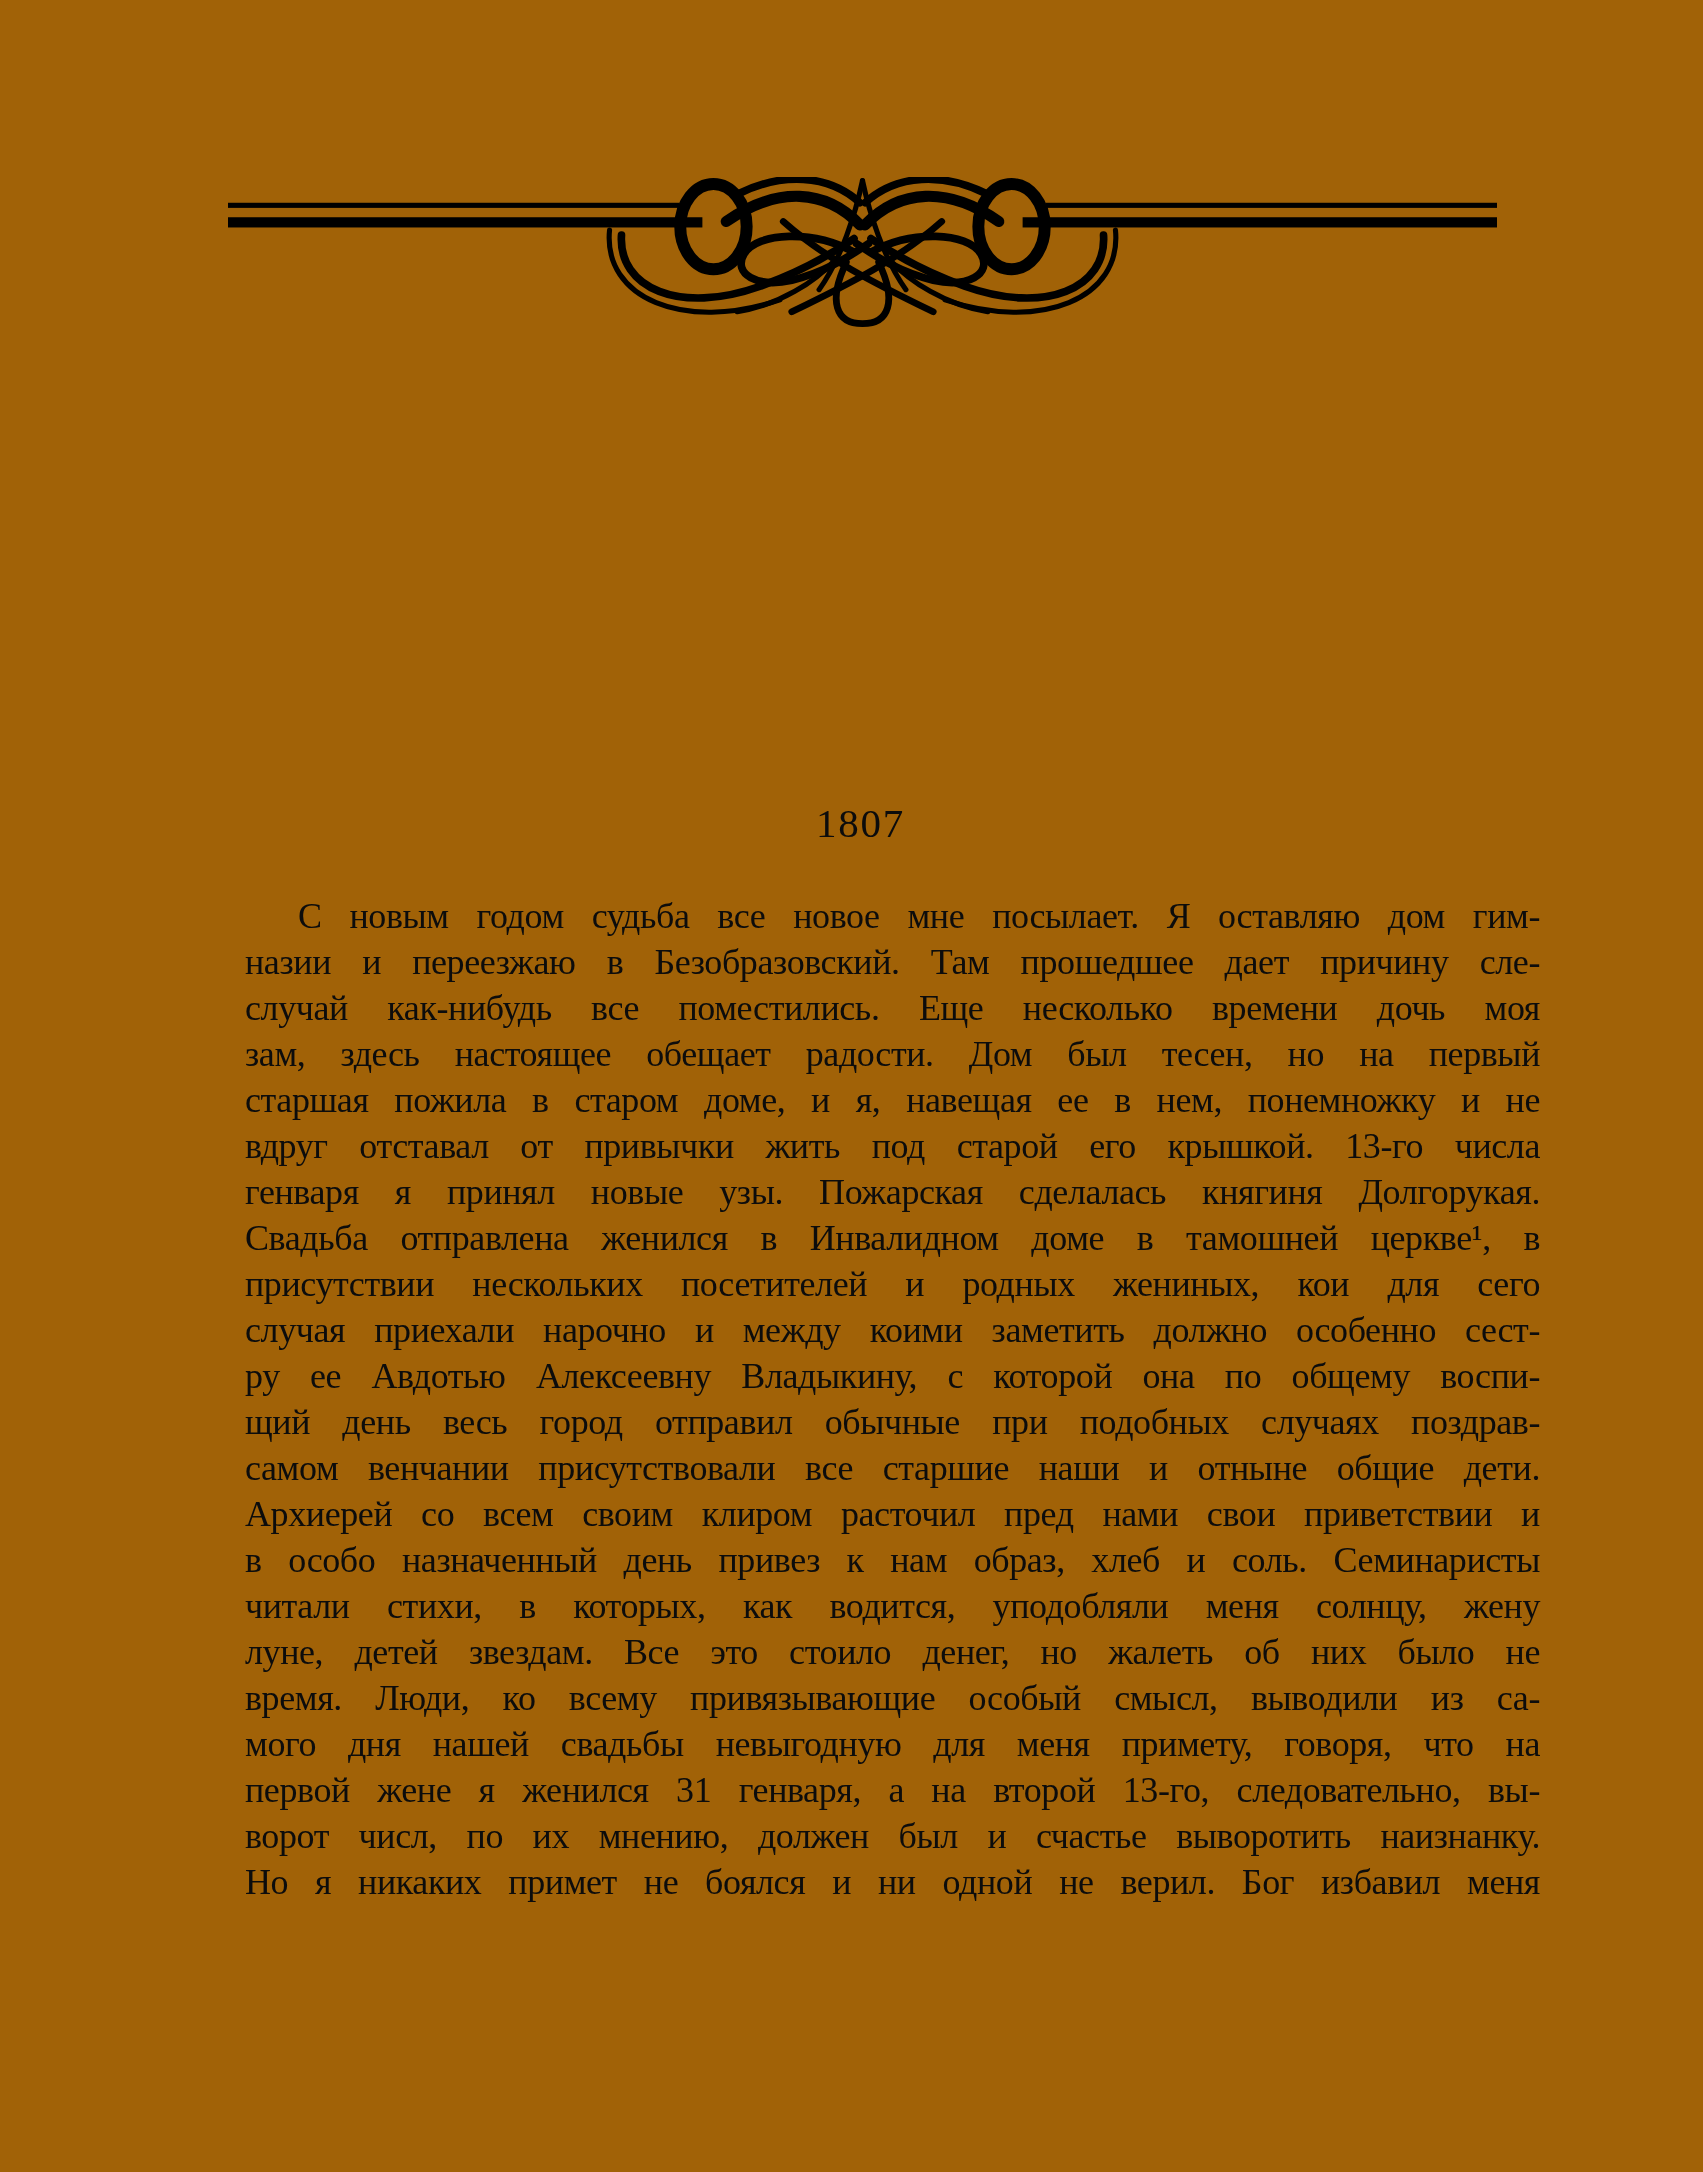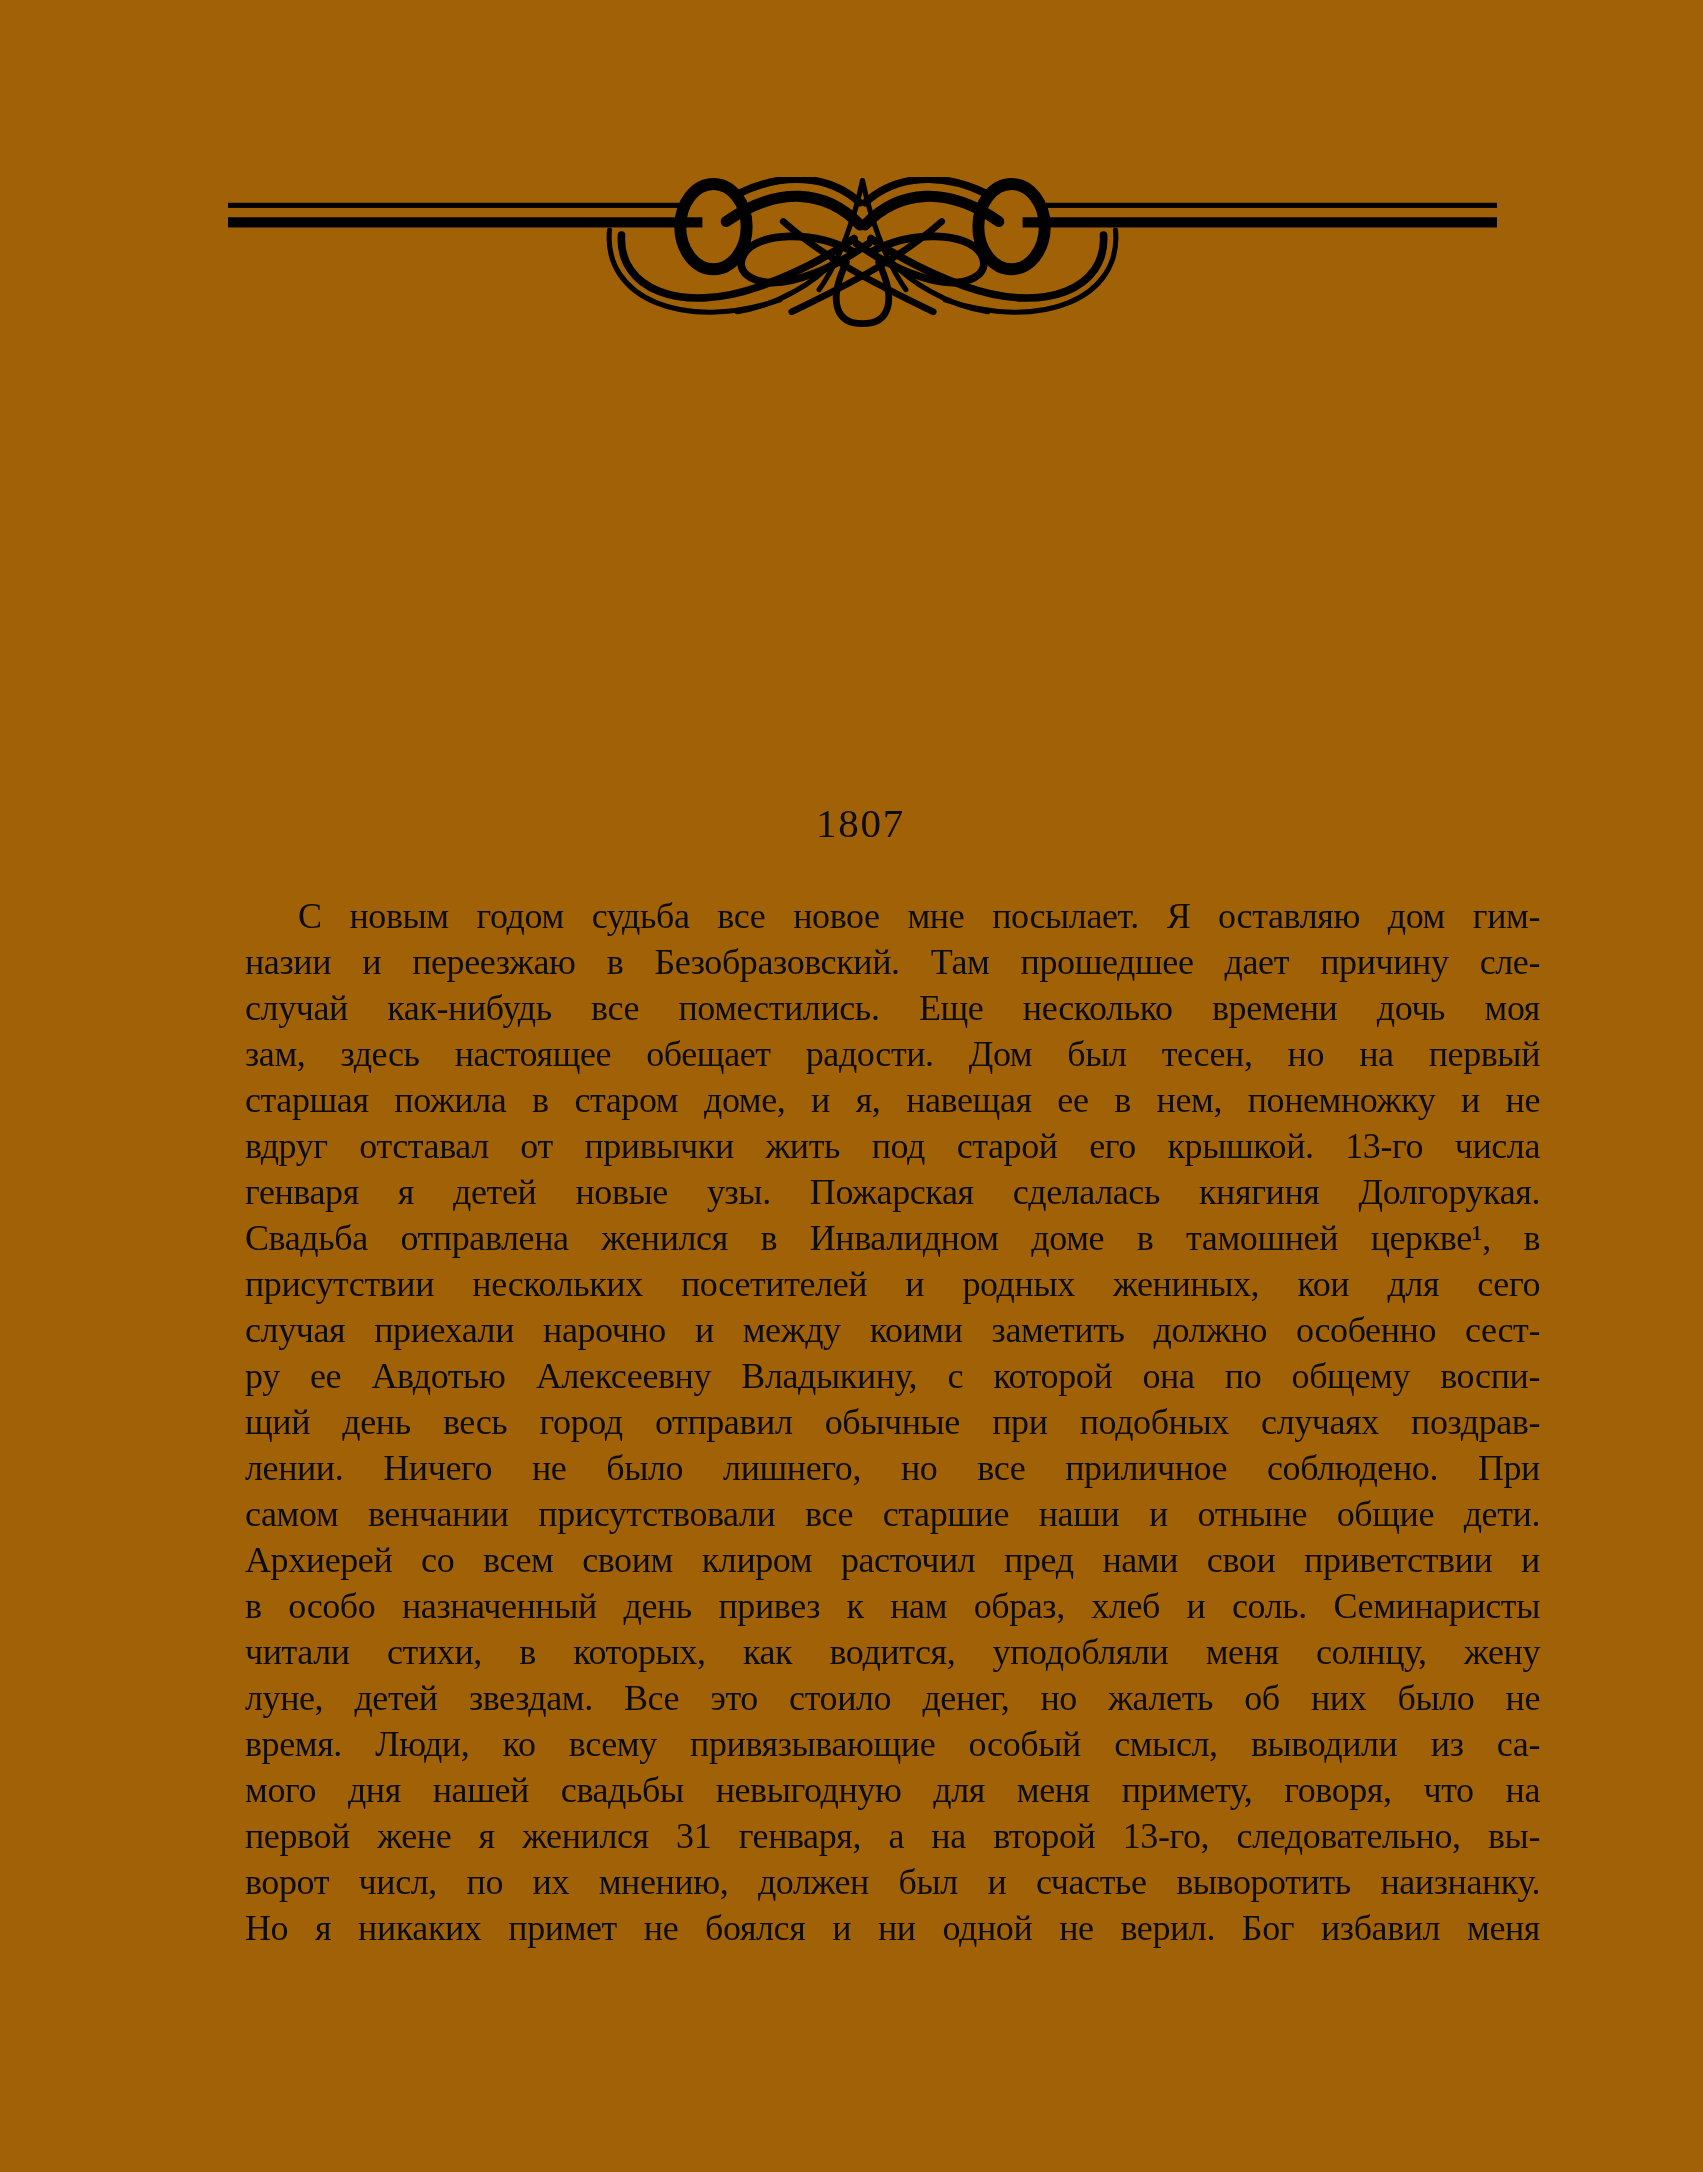--- a/index.html
+++ b/index.html
@@ -93,27 +93,26 @@
 
   <div class="heading">1807</div>
 
   <div class="textblock">
     <div class="line first">С новым годом судьба все новое мне посылает. Я оставляю дом гим-</div>
     <div class="line">назии и переезжаю в Безобразовский. Там прошедшее дает причину сле-</div>
     <div class="line">случай как-нибудь все поместились. Еще несколько времени дочь моя</div>
     <div class="line">зам, здесь настоящее обещает радости. Дом был тесен, но на первый</div>
     <div class="line">старшая пожила в старом доме, и я, навещая ее в нем, понемножку и не</div>
     <div class="line">вдруг отставал от привычки жить под старой его крышкой. 13-го числа</div>
-    <div class="line">генваря я детей новые узы. Пожарская сделалась княгиня Долгорукая.</div>
+    <div class="line">генваря я принял новые узы. Пожарская сделалась княгиня Долгорукая.</div>
     <div class="line">Свадьба отправлена женился в Инвалидном доме в тамошней церкве¹, в</div>
     <div class="line">присутствии нескольких посетителей и родных жениных, кои для сего</div>
     <div class="line">случая приехали нарочно и между коими заметить должно особенно сест-</div>
     <div class="line">ру ее Авдотью Алексеевну Владыкину, с которой она по общему воспи-</div>
     <div class="line">щий день весь город отправил обычные при подобных случаях поздрав-</div>
-    <div class="line">лении. Ничего не было лишнего, но все приличное соблюдено. При</div>
     <div class="line">самом венчании присутствовали все старшие наши и отныне общие дети.</div>
     <div class="line">Архиерей со всем своим клиром расточил пред нами свои приветствии и</div>
     <div class="line">в особо назначенный день привез к нам образ, хлеб и соль. Семинаристы</div>
     <div class="line">читали стихи, в которых, как водится, уподобляли меня солнцу, жену</div>
     <div class="line">луне, детей звездам. Все это стоило денег, но жалеть об них было не</div>
     <div class="line">время. Люди, ко всему привязывающие особый смысл, выводили из са-</div>
     <div class="line">мого дня нашей свадьбы невыгодную для меня примету, говоря, что на</div>
     <div class="line">первой жене я женился 31 генваря, а на второй 13-го, следовательно, вы-</div>
     <div class="line">ворот числ, по их мнению, должен был и счастье выворотить наизнанку.</div>
     <div class="line">Но я никаких примет не боялся и ни одной не верил. Бог избавил меня</div>

